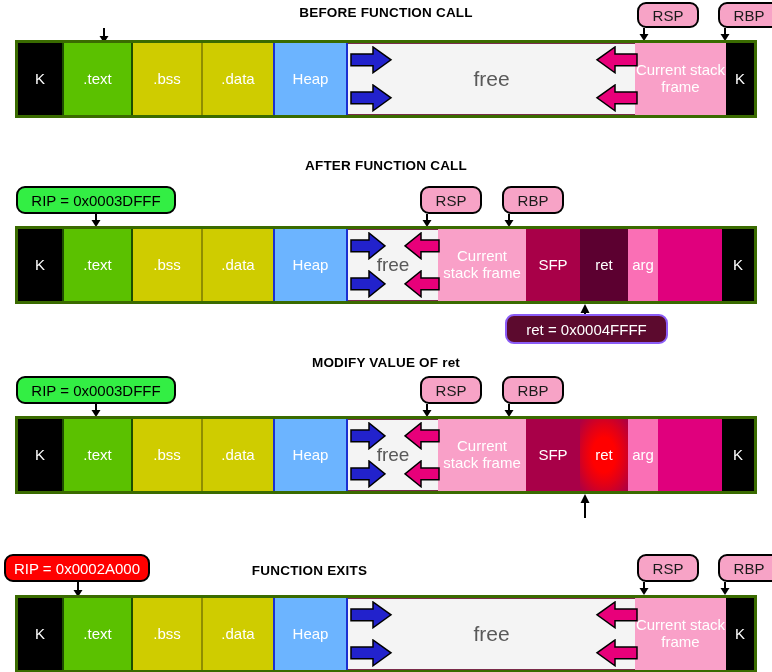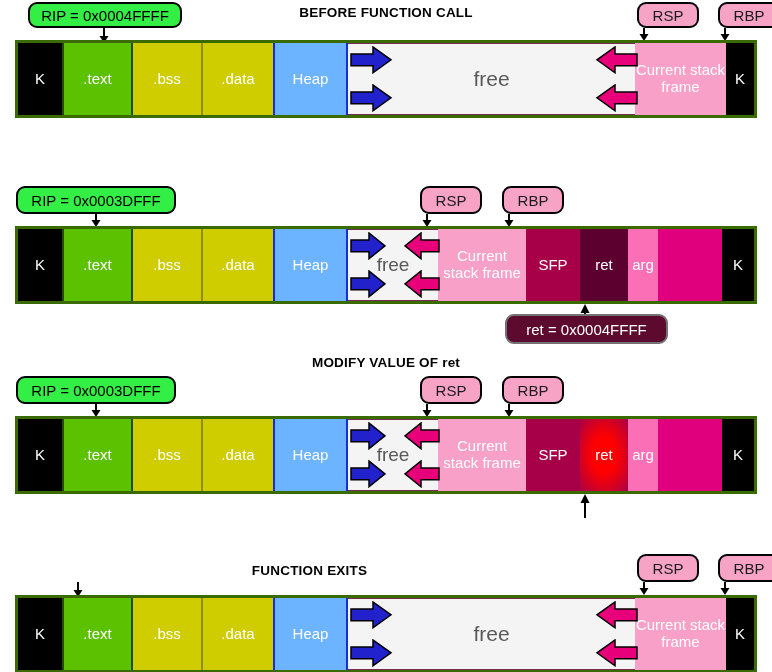--- a/index.html
+++ b/index.html
@@ -76,34 +76,33 @@
     box-sizing:border-box;
     display:flex;align-items:center;justify-content:center;
     border-radius:9px;
     font-size:15px;
     white-space:nowrap;
     padding:0 9px;
   }
   .bubble.green{background:#33ee44;border:2px solid #000;color:#000;}
   .bubble.pink{background:#f7a3c6;border:2px solid #000;color:#1a1a1a;margin-left:24px;}
   .bubble.red{background:#ff0000;border:2px solid #000;color:#fff;}
-  .bubble.maroon{background:#5c0a2e;border:2px solid #737373;color:#fff;}
+  .bubble.maroon{background:#5c0a2e;border:2px solid #8b5cf6;color:#fff;}
 
   
   .conn{position:absolute;pointer-events:none;}
   .conn svg{display:block;overflow:visible;}
 </style>
 </head>
 <body>
 
 <div class="panel" style="top:0;height:150px;">
 
   <div class="heading" style="left:0;width:772px;top:5px;">BEFORE FUNCTION CALL</div>
 
-  <div class="bubble green" style="left:28px;top:2px;width:154px;height:26px;">RIP = 0x0004FFFF</div>
   <div class="conn" style="left:98px;top:28px;">
     <svg width="12" height="16" viewBox="0 0 12 16">
         <path d="M6 0 L6 9" stroke="#000" stroke-width="2" fill="none"></path>
         <path d="M1.5 8 L10.5 8 L6 15 Z" fill="#000"></path>
       </svg>
   </div>
 
   <div class="bubble pink" style="left:613px;top:2px;width:62px;height:26px;">RSP</div>
   <div class="conn" style="left:638px;top:28px;">
     <svg width="12" height="14" viewBox="0 0 12 14">
@@ -153,20 +152,21 @@
     <div class="arrow">
       <svg viewBox="0 0 44 28" preserveAspectRatio="none">
           <path d="M42 8 L20 8 L20 1 L2 14 L20 27 L20 20 L42 20 Z" fill="#e8007a" stroke="#000" stroke-width="1.5"></path>
         </svg>
     </div>
   </div>
 </div>
 
 <div class="panel" style="top:150px;height:200px;">
 
+  <div class="heading" style="left:0;width:772px;top:8px;">AFTER FUNCTION CALL</div>
 
   <div class="bubble green" style="left:16px;top:36px;width:160px;height:28px;">RIP = 0x0003DFFF</div>
   <div class="conn" style="left:90px;top:64px;">
     <svg width="12" height="14" viewBox="0 0 12 14">
         <path d="M6 0 L6 7" stroke="#000" stroke-width="2" fill="none"></path>
         <path d="M1.5 6 L10.5 6 L6 13 Z" fill="#000"></path>
       </svg>
   </div>
 
   <div class="bubble pink" style="left:396px;top:36px;width:62px;height:28px;">RSP</div>
@@ -309,20 +309,21 @@
         <path d="M6 24 L6 8" stroke="#000" stroke-width="2" fill="none"></path>
         <path d="M1.5 9 L10.5 9 L6 0 Z" fill="#000"></path>
       </svg>
   </div>
 </div>
 
 <div class="panel" style="top:540px;height:132px;">
 
   <div class="heading" style="left:0;width:619px;top:23px;">FUNCTION EXITS</div>
 
+  <div class="bubble red" style="left:4px;top:14px;width:146px;height:28px;">RIP = 0x0002A000</div>
   <div class="conn" style="left:72px;top:42px;">
     <svg width="12" height="16" viewBox="0 0 12 16">
         <path d="M6 0 L6 9" stroke="#000" stroke-width="2" fill="none"></path>
         <path d="M1.5 8 L10.5 8 L6 15 Z" fill="#000"></path>
       </svg>
   </div>
 
   <div class="bubble pink" style="left:613px;top:14px;width:62px;height:28px;">RSP</div>
   <div class="conn" style="left:638px;top:42px;">
     <svg width="12" height="14" viewBox="0 0 12 14">

